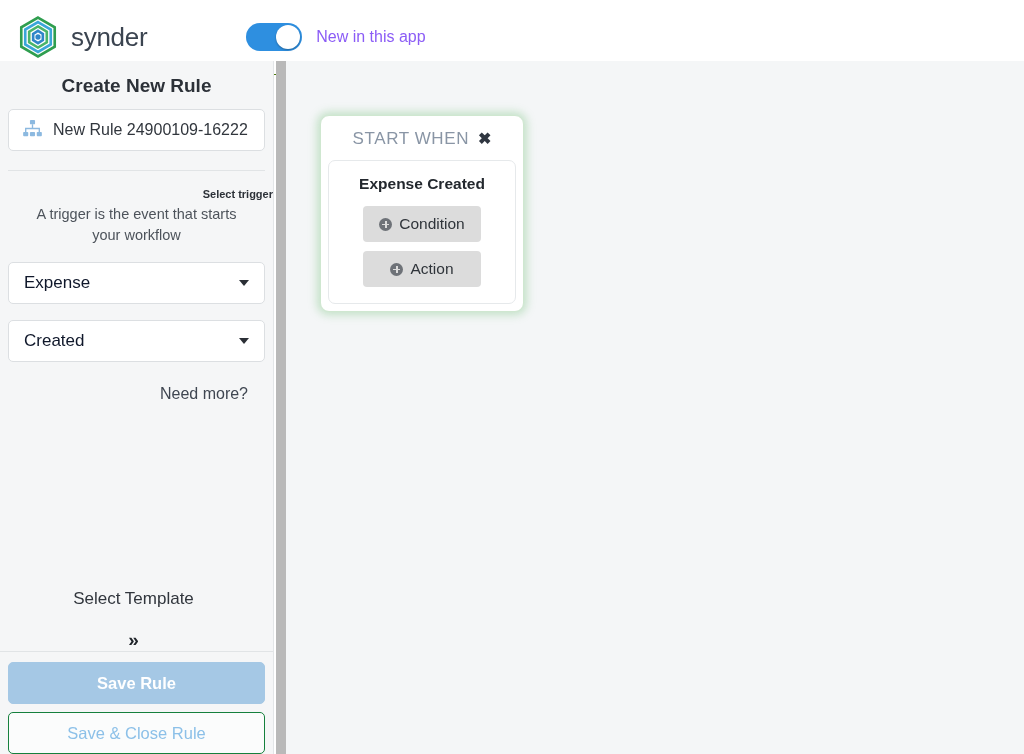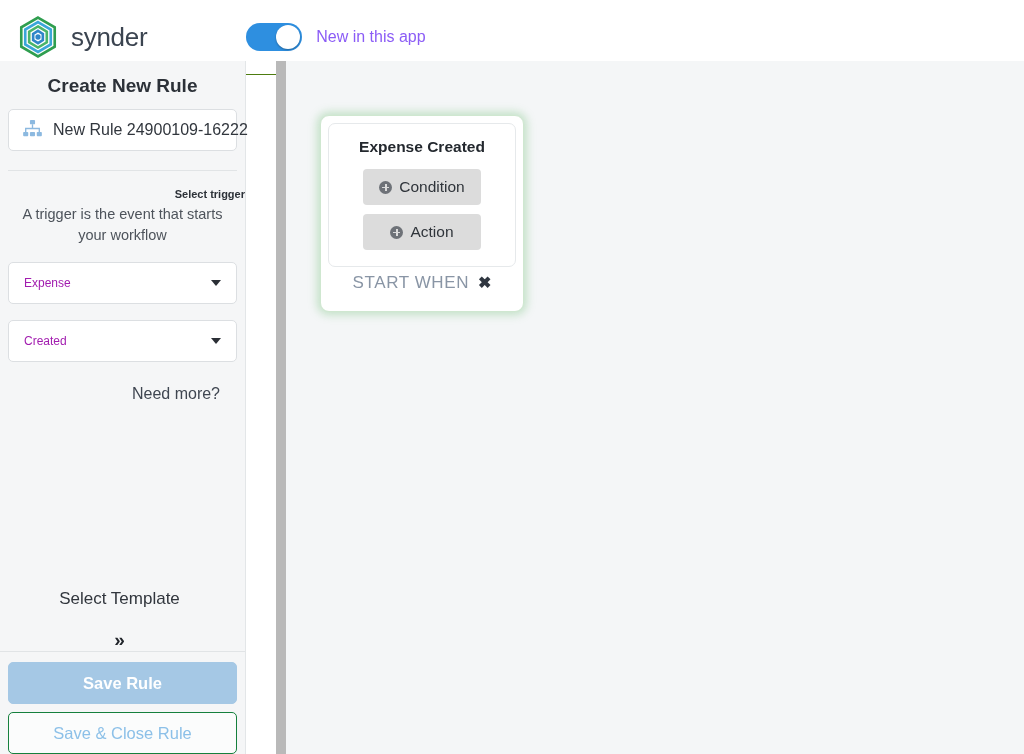--- a/index.html
+++ b/index.html
@@ -57,21 +57,21 @@
   }
   #newapp-label {
     font-size: 16px;
     color: #8b5cf6;
   }
 
   
   #sidebar {
     position: absolute;
     left: 0; top: 61px;
-    width: 246px; height: 693px;
+    width: 274px; height: 693px;
     background: #f5f6f7;
     border-right: 1px solid #e3e6e8;
     display: flex;
     flex-direction: column;
   }
   #sidebar-title {
     text-align: center;
     font-size: 19px;
     font-weight: bold;
     color: #2c3138;
@@ -118,22 +118,22 @@
     border: 1px solid #dcdfe2;
     border-radius: 5px;
     height: 42px;
     display: flex;
     align-items: center;
     justify-content: space-between;
     padding: 0 15px;
     cursor: pointer;
   }
   .select-box .val {
-    font-size: 12px;
-    color: #a21caf;
+    font-size: 17px;
+    color: #0f172a;
   }
   .caret {
     width: 0; height: 0;
     border-left: 5px solid transparent;
     border-right: 5px solid transparent;
     border-top: 6px solid #2b2f36;
   }
   #need-more {
     text-align: right;
     font-size: 16px;
@@ -356,32 +356,32 @@
 </div>
 
 <div id="vscroll">
   <div class="thumb"></div>
 </div>
 
 <div id="canvas">
 
   <div id="node-card">
 
+    <div id="node-header">
+      <span id="node-header-title">START WHEN</span>
+      <span id="node-close">✖</span>
+    </div>
+
     <div id="node-body">
       <div id="node-event">Expense Created</div>
 
       <div class="pill">
         <span class="plus-icon"></span>
         <span class="plabel">Condition</span>
       </div>
 
       <div class="pill">
         <span class="plus-icon"></span>
         <span class="plabel">Action</span>
       </div>
     </div>
-
-    <div id="node-header">
-      <span id="node-header-title">START WHEN</span>
-      <span id="node-close">✖</span>
-    </div>
   </div>
 </div>
 
 </body></html>

